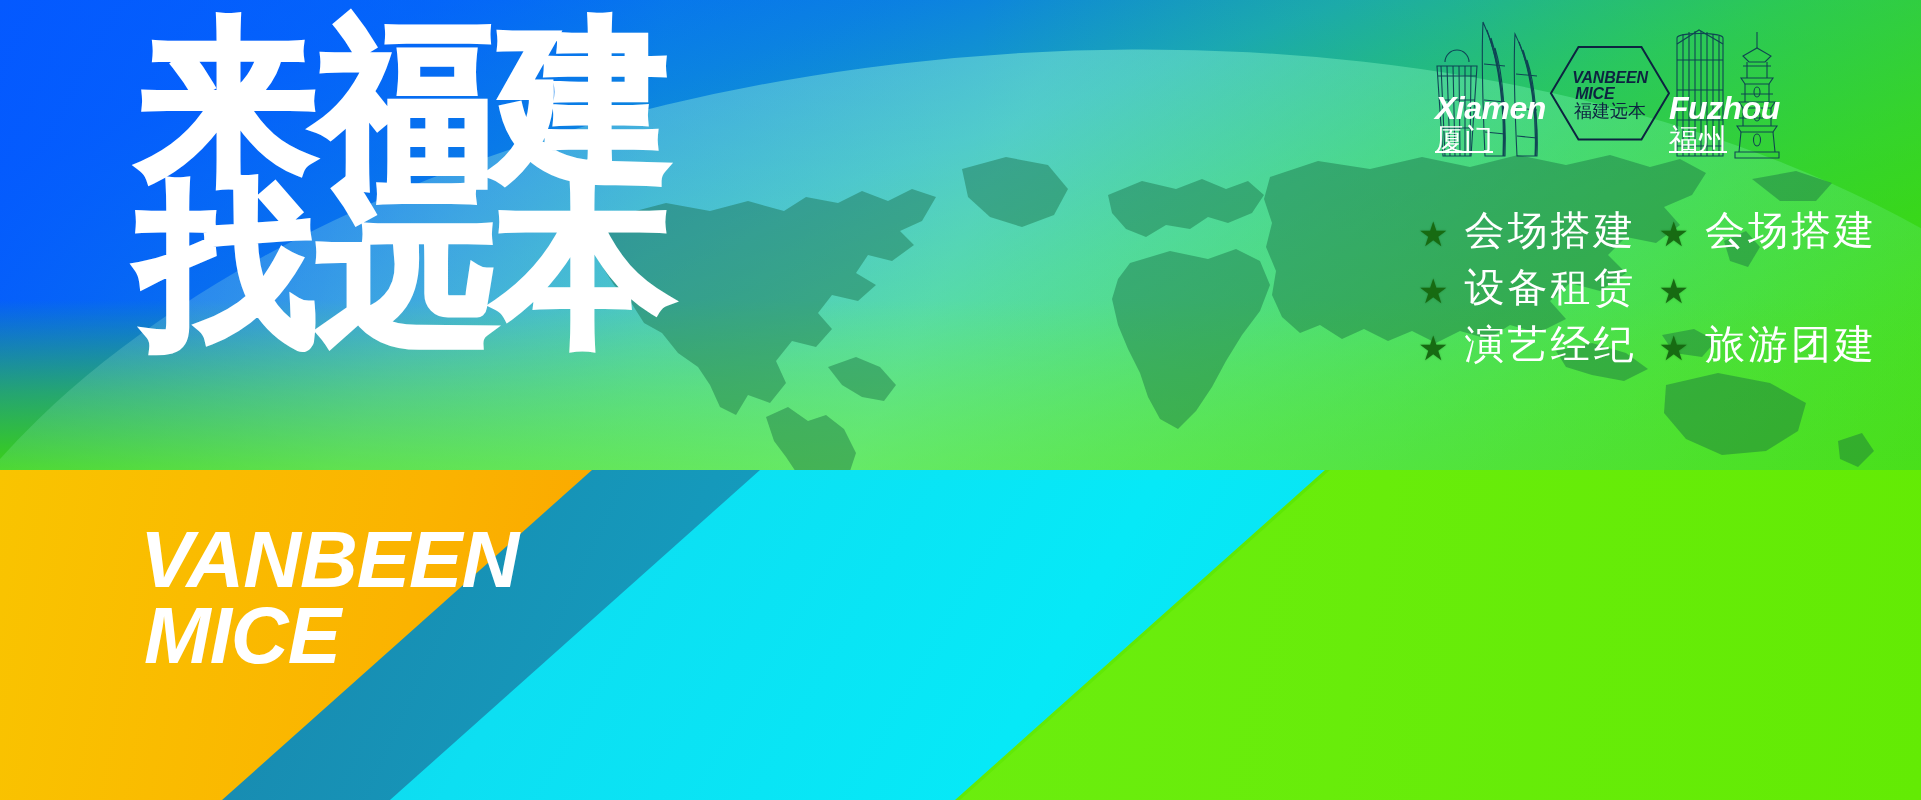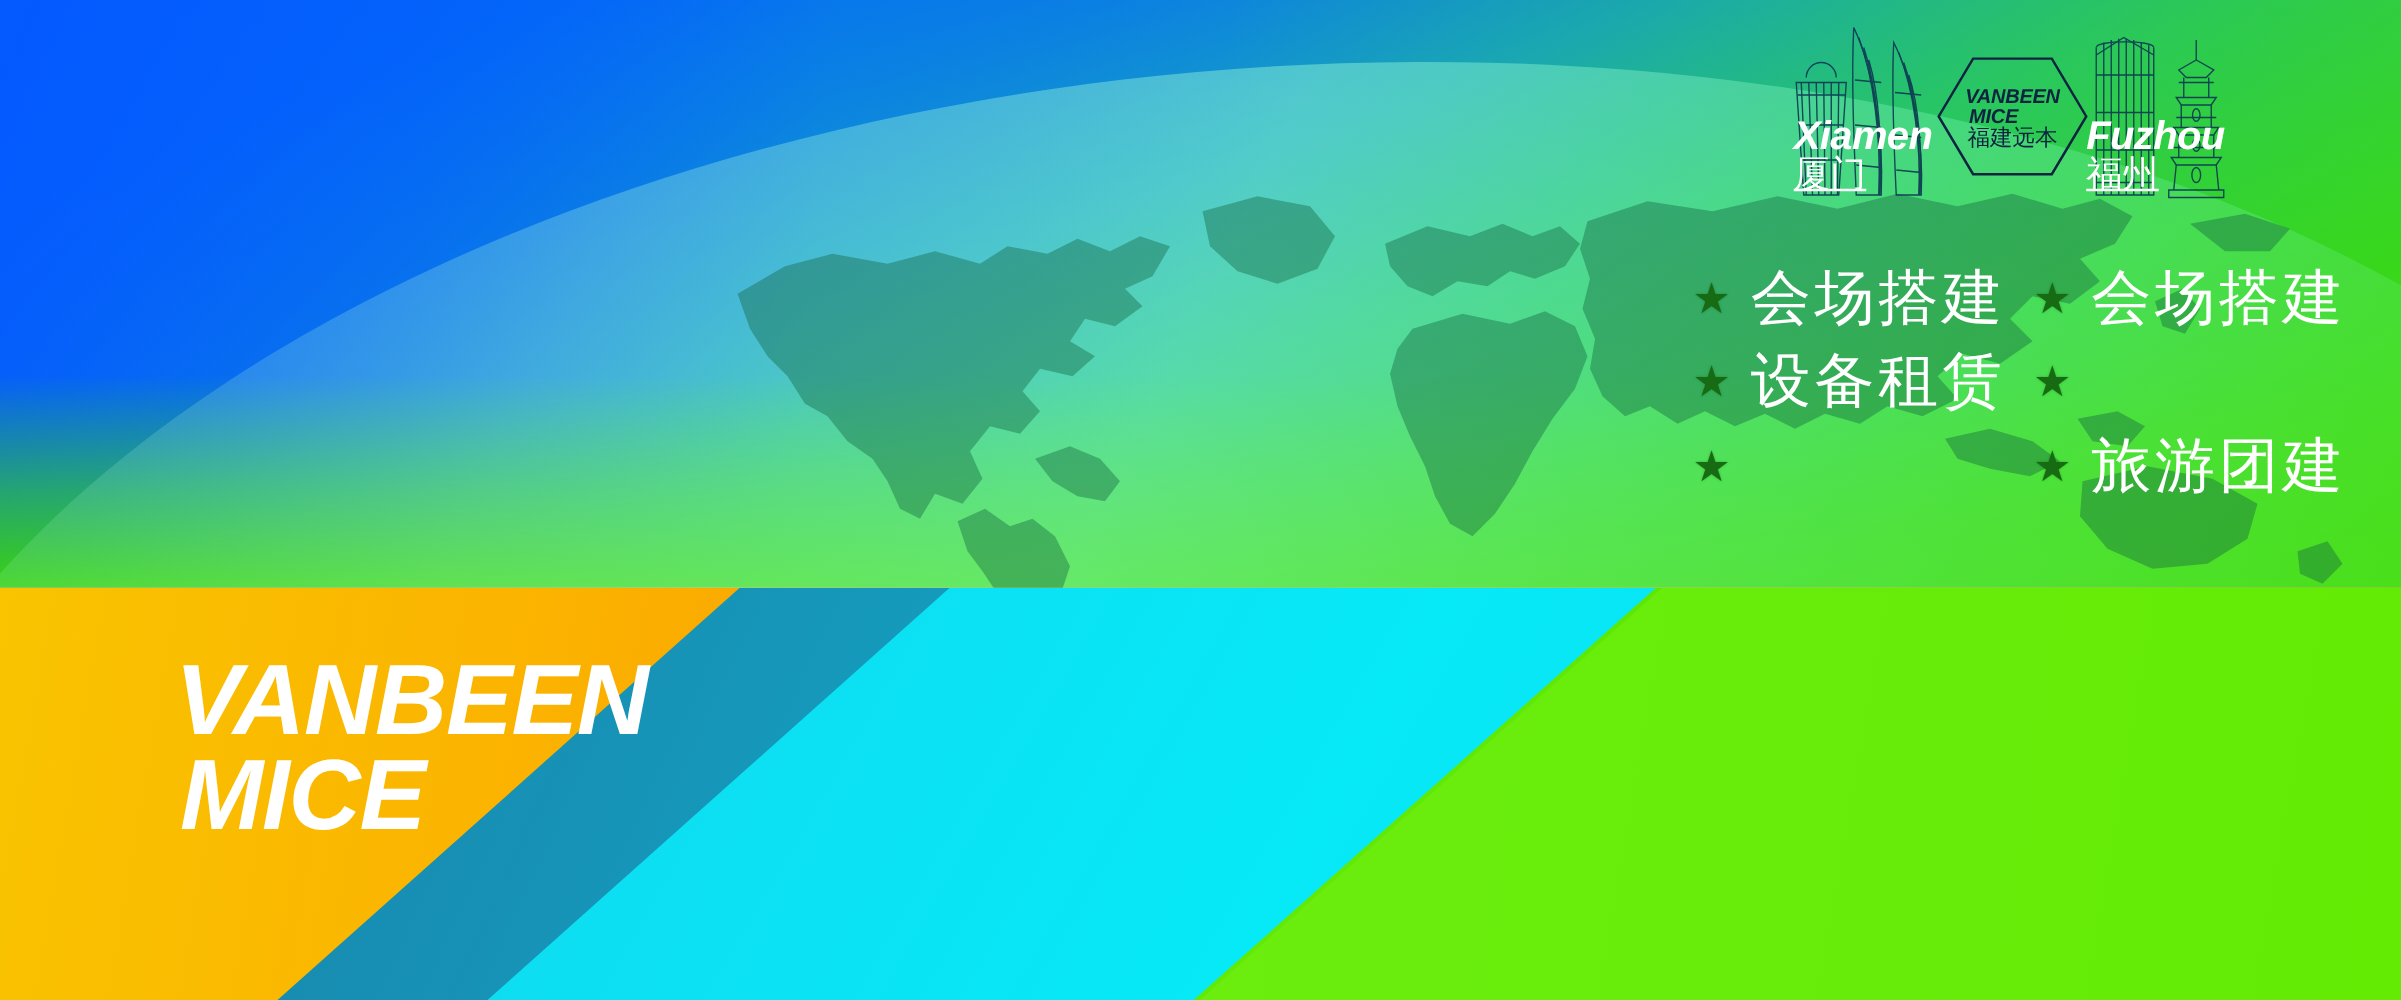--- a/index.html
+++ b/index.html
@@ -133,24 +133,24 @@
   .svc{
     display:flex;align-items:center;gap:16px;
     white-space:nowrap;
   }
   .svc .star{
     color:#176b12;font-size:34px;line-height:1;
     text-shadow:0 0 2px rgba(0,60,0,.35);
   }
   .svc .txt{
     color:#ffffff;
-    font-size:48px;
+    font-size:40px;
     letter-spacing:3px;
     font-weight:300;
-    font-family:Liberation Sans, sans-serif;
+    font-family:Liberation Mono, monospace;
     line-height:1.28;
   }
 
   
   .bottombar{
     position:absolute;left:0;top:470px;width:1921px;height:330px;
     overflow:hidden;
   }
   .bb-layer{position:absolute;inset:0;}
   .bb-orange{
@@ -229,20 +229,24 @@
 
         <path d="M1268,356 L1292,348 L1304,366 L1288,382 L1270,374 Z"></path>
 
         <path d="M1154,156 L1176,146 L1190,162 L1178,182 L1160,176 Z"></path>
 
         <path d="M1182,94 L1226,86 L1262,98 L1246,116 L1210,116 Z"></path>
       </g>
     </svg>
   </div>
 
+  <div class="headline">
+    <span class="line line1">来福建</span>
+    <span class="line line2">找远本</span>
+  </div>
 
   <div class="city-strip">
 
     <div class="city-block" style="width:122px;height:165px;">
       <svg class="landmarks" width="122" height="165" viewBox="0 0 122 165" xmlns="http://www.w3.org/2000/svg">
         <g fill="none" stroke="#0d3a52" stroke-width="1.1" opacity="0.92">
 
           <path d="M14,58 a12,12 0 0 1 24,0"></path>
           <path d="M6,62 L46,62 L40,152 L12,152 Z"></path>
           <path d="M10,62 L14,152 M16,62 L19,152 M22,62 L24,152 M28,62 L29,152 M34,62 L34,152 M40,62 L39,152"></path>
@@ -319,20 +323,21 @@
     </div>
     <div class="svc">
       <span class="star">★</span>
       <span class="txt">设备租赁</span>
     </div>
     <div class="svc">
       <span class="star">★</span>
     </div>
     <div class="svc">
       <span class="star">★</span>
+      <span class="txt">演艺经纪</span>
     </div>
     <div class="svc">
       <span class="star">★</span>
       <span class="txt">旅游团建</span>
     </div>
   </div>
 
   <div class="bottombar">
     <div class="bb-layer bb-orange"></div>
     <div class="bb-layer bb-green"></div>

